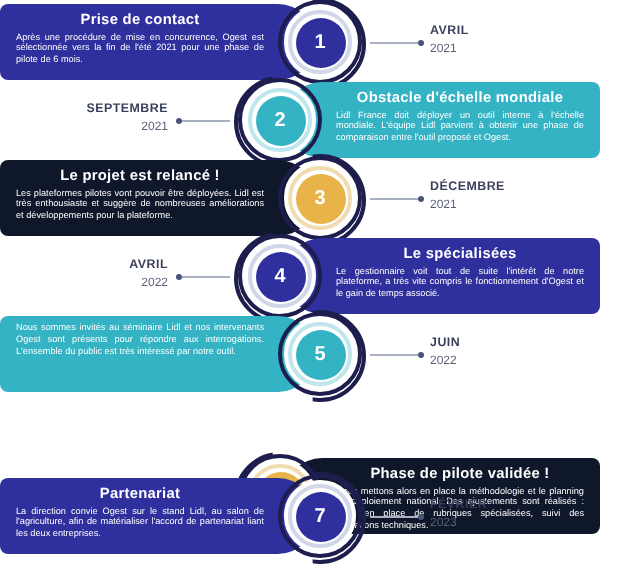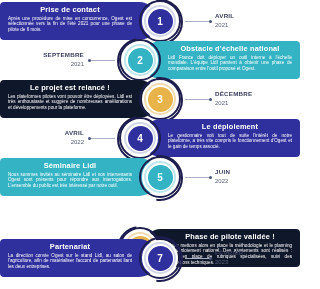--- a/index.html
+++ b/index.html
@@ -212,21 +212,21 @@
       </div>
       <div class="connector"></div>
       <div class="conn-dot"></div>
       <div class="date">
         <span class="date-month">AVRIL</span>
         <span class="date-year">2021</span>
       </div>
     </div>
     <div class="step right theme-teal" style="top: 41px;">
       <div class="panel">
-        <div class="panel-title">Obstacle d'échelle national</div>
+        <div class="panel-title">Obstacle d'échelle mondiale</div>
         <div class="panel-body">Lidl France doit déployer un outil interne à l'échelle mondiale. L'équipe Lidl parvient à obtenir une phase de comparaison entre l'outil proposé et Ogest.</div>
       </div>
       <div class="arc"></div>
       <div class="marker">
         <div class="ring-outer"></div>
         <div class="ring-mid"></div>
         <div class="ring-accent"></div>
         <div class="disc">2</div>
       </div>
       <div class="connector"></div>
@@ -250,40 +250,39 @@
       </div>
       <div class="connector"></div>
       <div class="conn-dot"></div>
       <div class="date">
         <span class="date-month">DÉCEMBRE</span>
         <span class="date-year">2021</span>
       </div>
     </div>
     <div class="step right theme-navy" style="top: 119px;">
       <div class="panel">
-        <div class="panel-title">Le déploiement</div>
+        <div class="panel-title">Le spécialisées</div>
         <div class="panel-body">Le gestionnaire voit tout de suite l'intérêt de notre plateforme, a très vite compris le fonctionnement d'Ogest et le gain de temps associé.</div>
       </div>
       <div class="arc"></div>
       <div class="marker">
         <div class="ring-outer"></div>
         <div class="ring-mid"></div>
         <div class="ring-accent"></div>
         <div class="disc">4</div>
       </div>
       <div class="connector"></div>
       <div class="conn-dot"></div>
       <div class="date">
         <span class="date-month">AVRIL</span>
         <span class="date-year">2022</span>
       </div>
     </div>
     <div class="step left theme-teal" style="top: 158px;">
       <div class="panel">
-        <div class="panel-title">Séminaire Lidl</div>
         <div class="panel-body">Nous sommes invités au séminaire Lidl et nos intervenants Ogest sont présents pour répondre aux interrogations. L'ensemble du public est très intéressé par notre outil.</div>
       </div>
       <div class="arc"></div>
       <div class="marker">
         <div class="ring-outer"></div>
         <div class="ring-mid"></div>
         <div class="ring-accent"></div>
         <div class="disc">5</div>
       </div>
       <div class="connector"></div>

